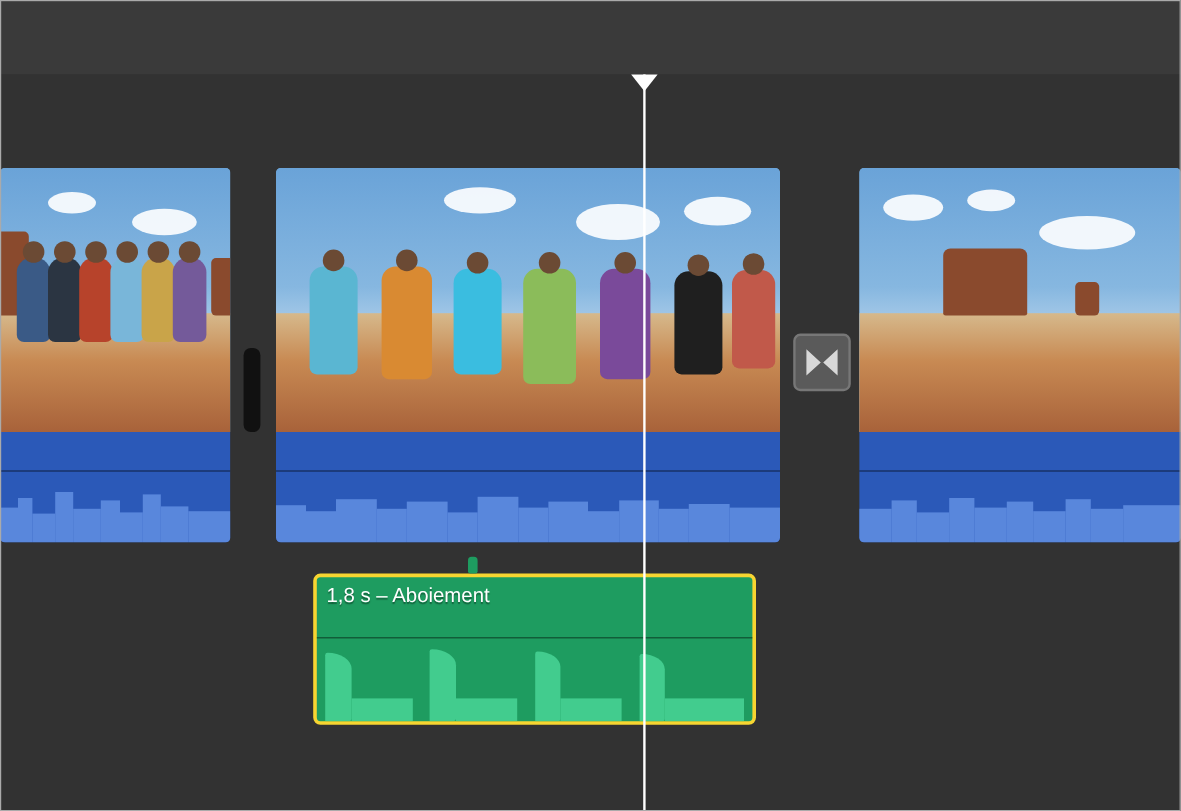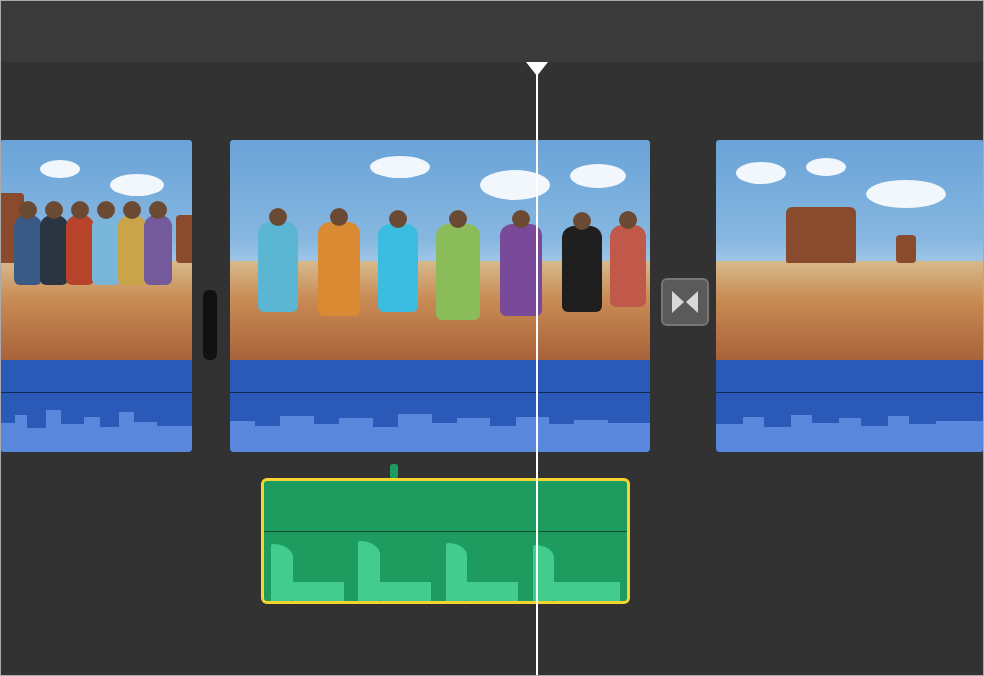--- a/index.html
+++ b/index.html
@@ -167,20 +167,21 @@
         <div class="waveseg" style="left:54%;width:10%;height:44%"></div>
         <div class="waveseg" style="left:64%;width:8%;height:60%"></div>
         <div class="waveseg" style="left:72%;width:10%;height:46%"></div>
         <div class="waveseg" style="left:82%;width:18%;height:52%"></div>
       </div>
     </div>
   </div>
 
   <div class="sfx" style="left:261px;top:416px;width:363px;height:120px">
     <div class="sfx-anchor" style="left:126px"></div>
+    <span class="sfx-label">1,8 s – Aboiement</span>
     <div class="sfx-mid"></div>
     <div class="sfx-wave">
 
       <div class="bark" style="left:2%;width:6%;height:92%;border-radius:6px 60px 6px 0/6px 40px 6px 0"></div>
       <div class="bark" style="left:8%;width:14%;height:30%"></div>
       <div class="bark" style="left:26%;width:6%;height:96%;border-radius:6px 60px 6px 0/6px 40px 6px 0"></div>
       <div class="bark" style="left:32%;width:14%;height:30%"></div>
       <div class="bark" style="left:50%;width:6%;height:94%;border-radius:6px 60px 6px 0/6px 40px 6px 0"></div>
       <div class="bark" style="left:56%;width:14%;height:30%"></div>
       <div class="bark" style="left:74%;width:6%;height:90%;border-radius:6px 60px 6px 0/6px 40px 6px 0"></div>

